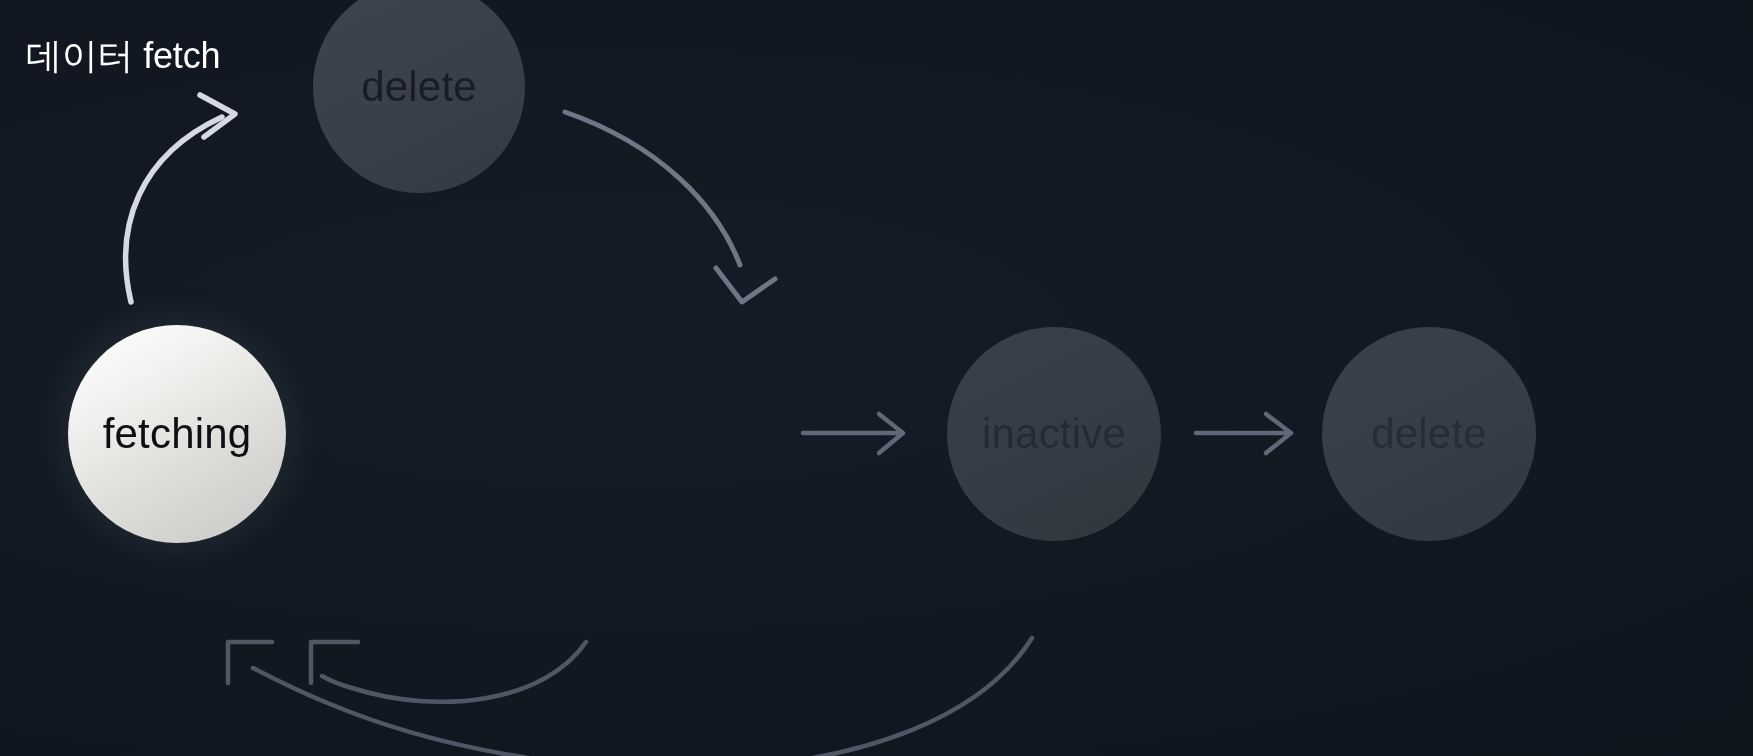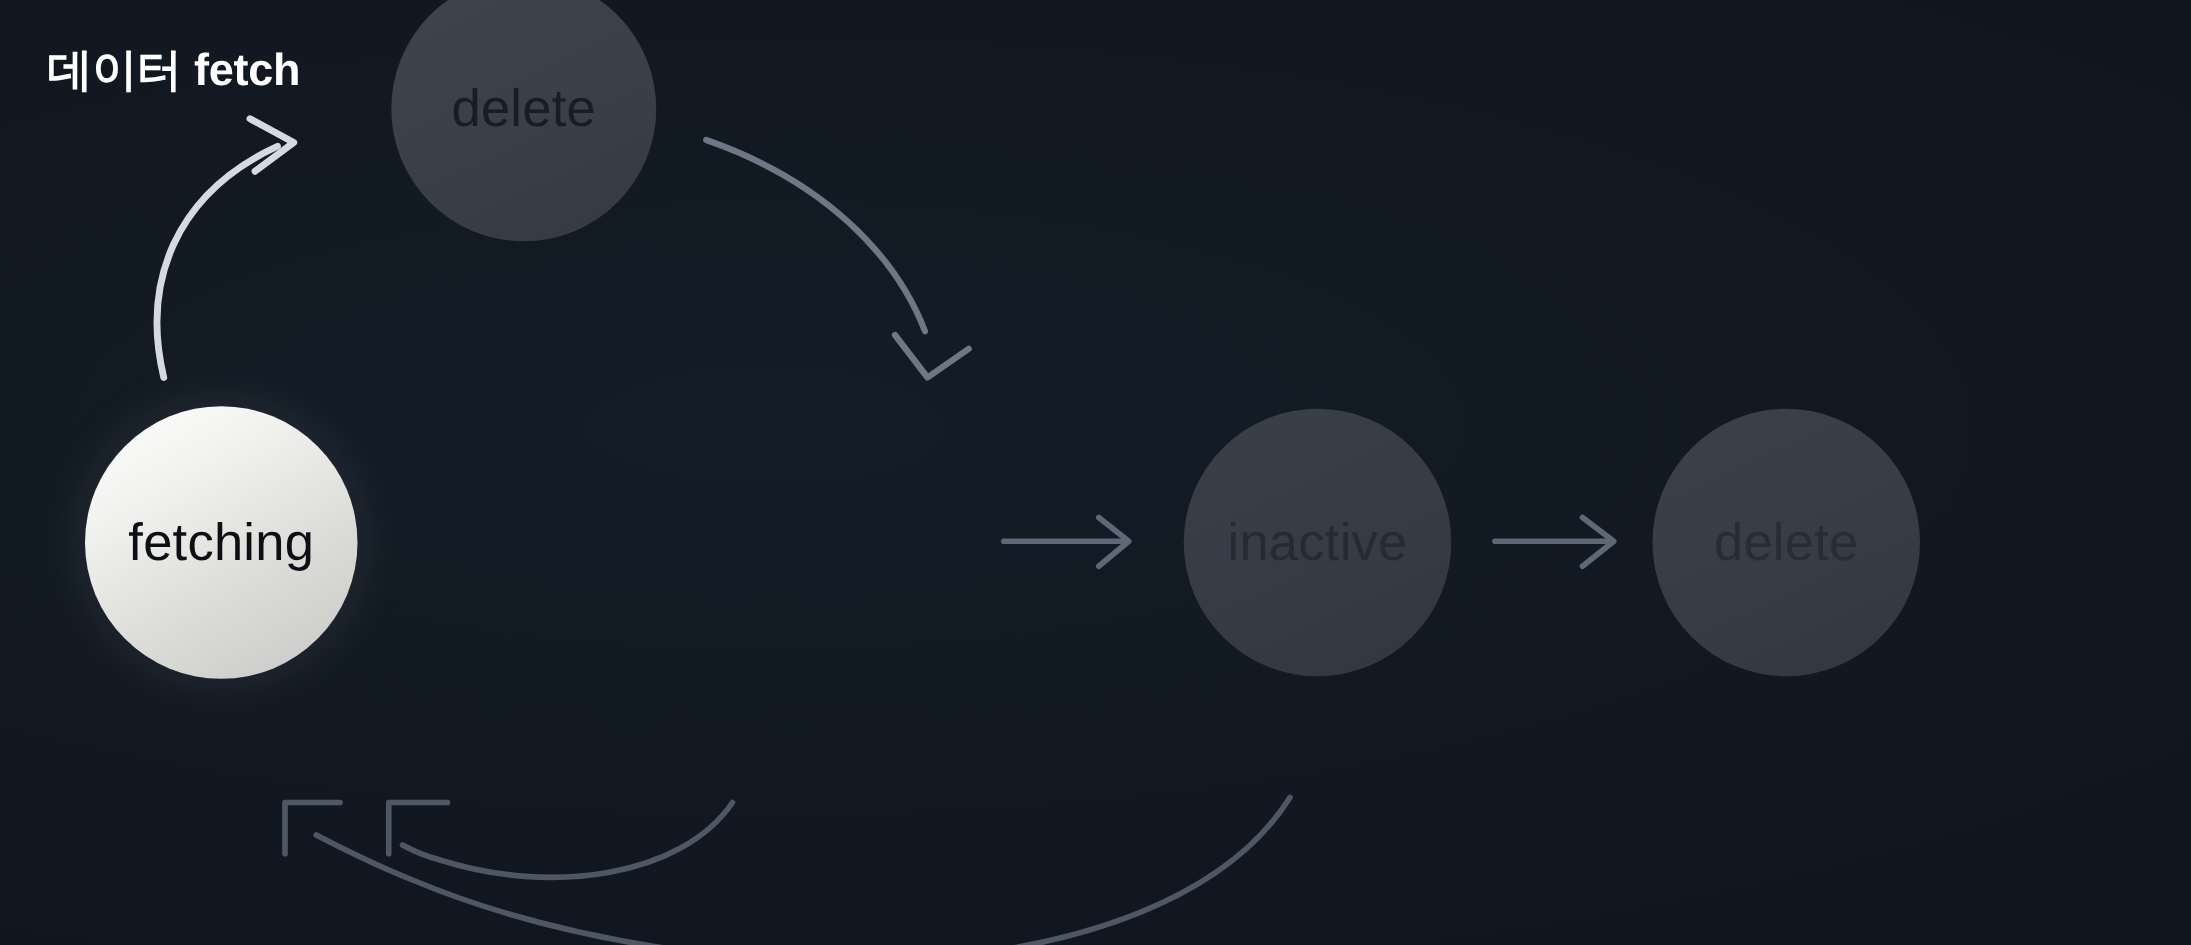--- a/index.html
+++ b/index.html
@@ -75,24 +75,24 @@
   #node-delete {
     left:1322px; top:327px;
     width:214px; height:214px;
     background:linear-gradient(155deg, #3a414b 0%, #363d46 55%, #313740 100%);
   }
   #node-delete .node-label { color:#272d37; }
 
   
   #caption {
     position:absolute;
-    left:38px; top:32px;
+    left:26px; top:32px;
     color:#ffffff;
     font-size:36px;
-    font-weight:700;
+    font-weight:400;
     letter-spacing:-0.2px;
     white-space:nowrap;
     user-select:none;
   }
 </style>
 </head>
 <body>
 
 <div id="stage">
 

